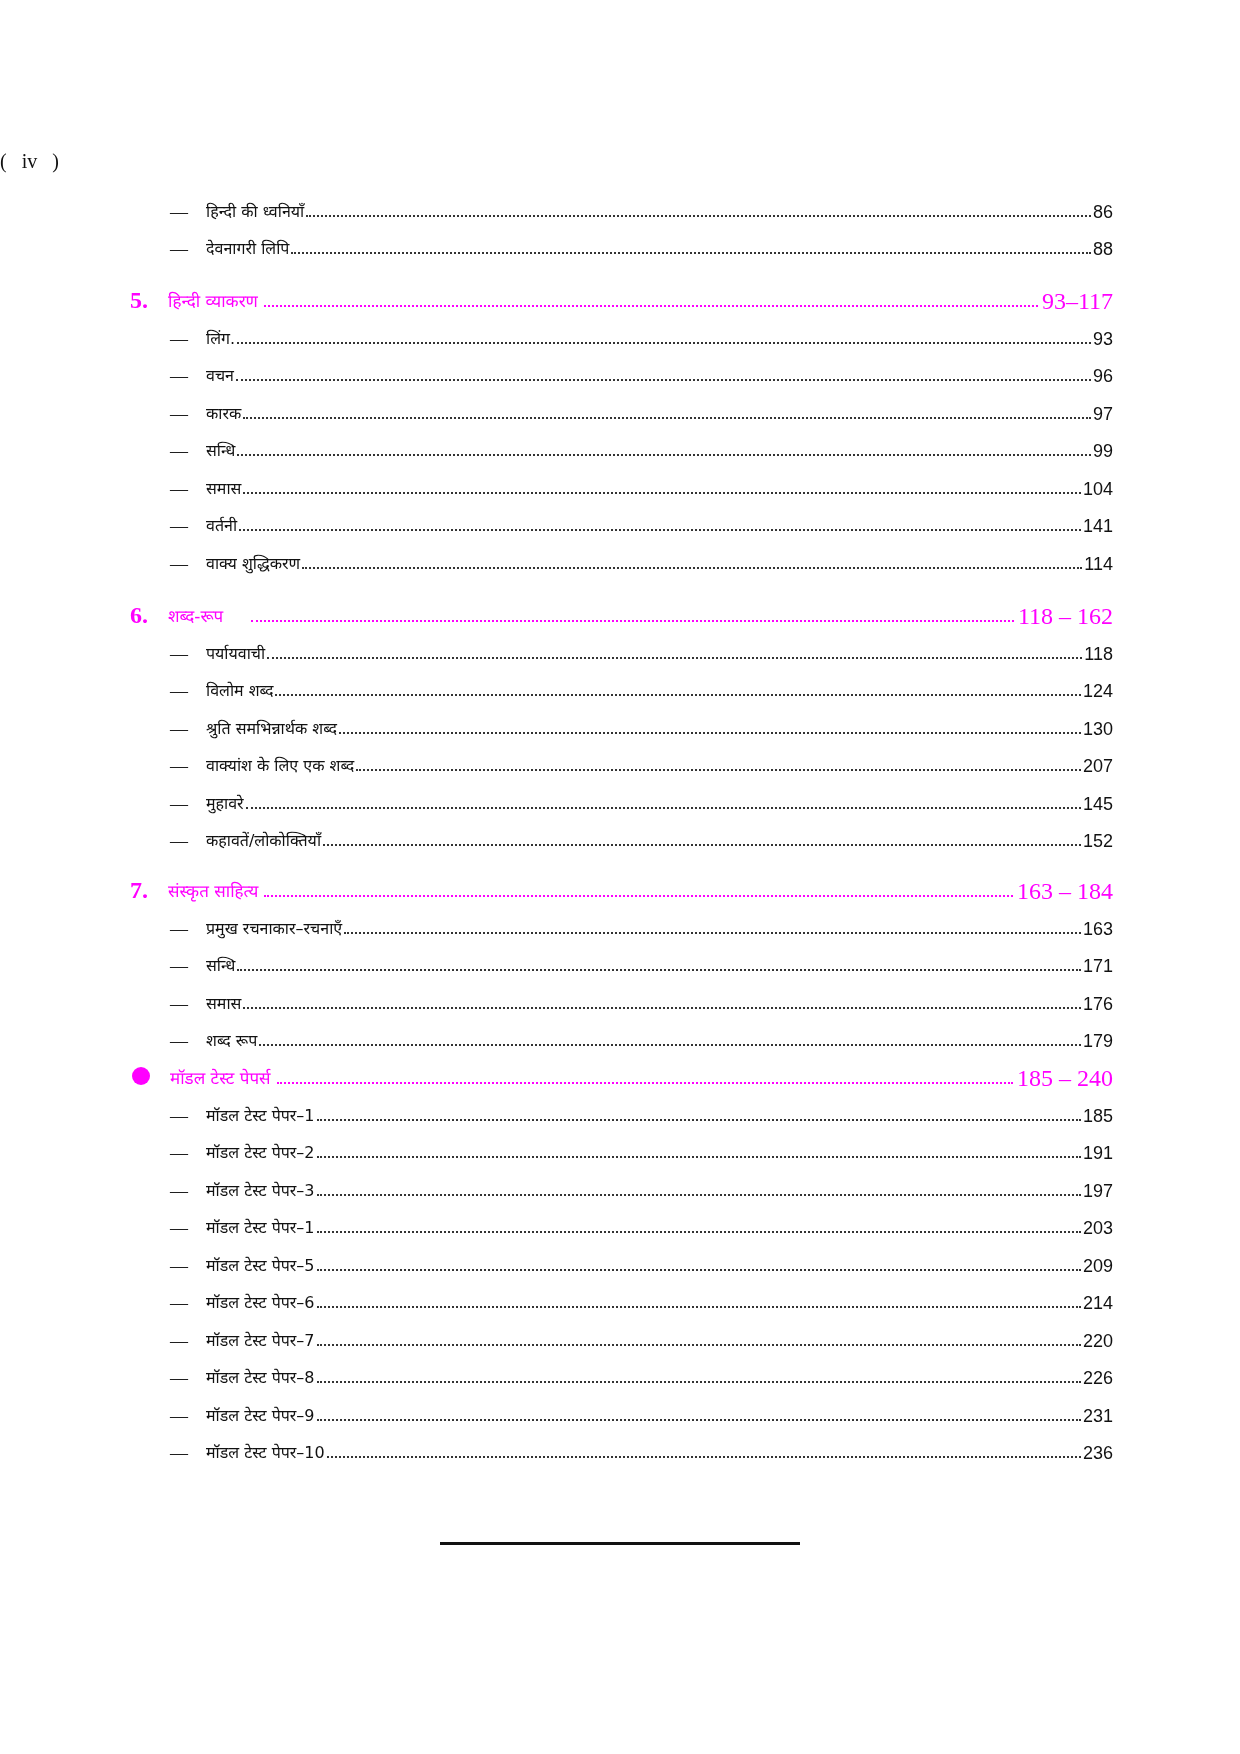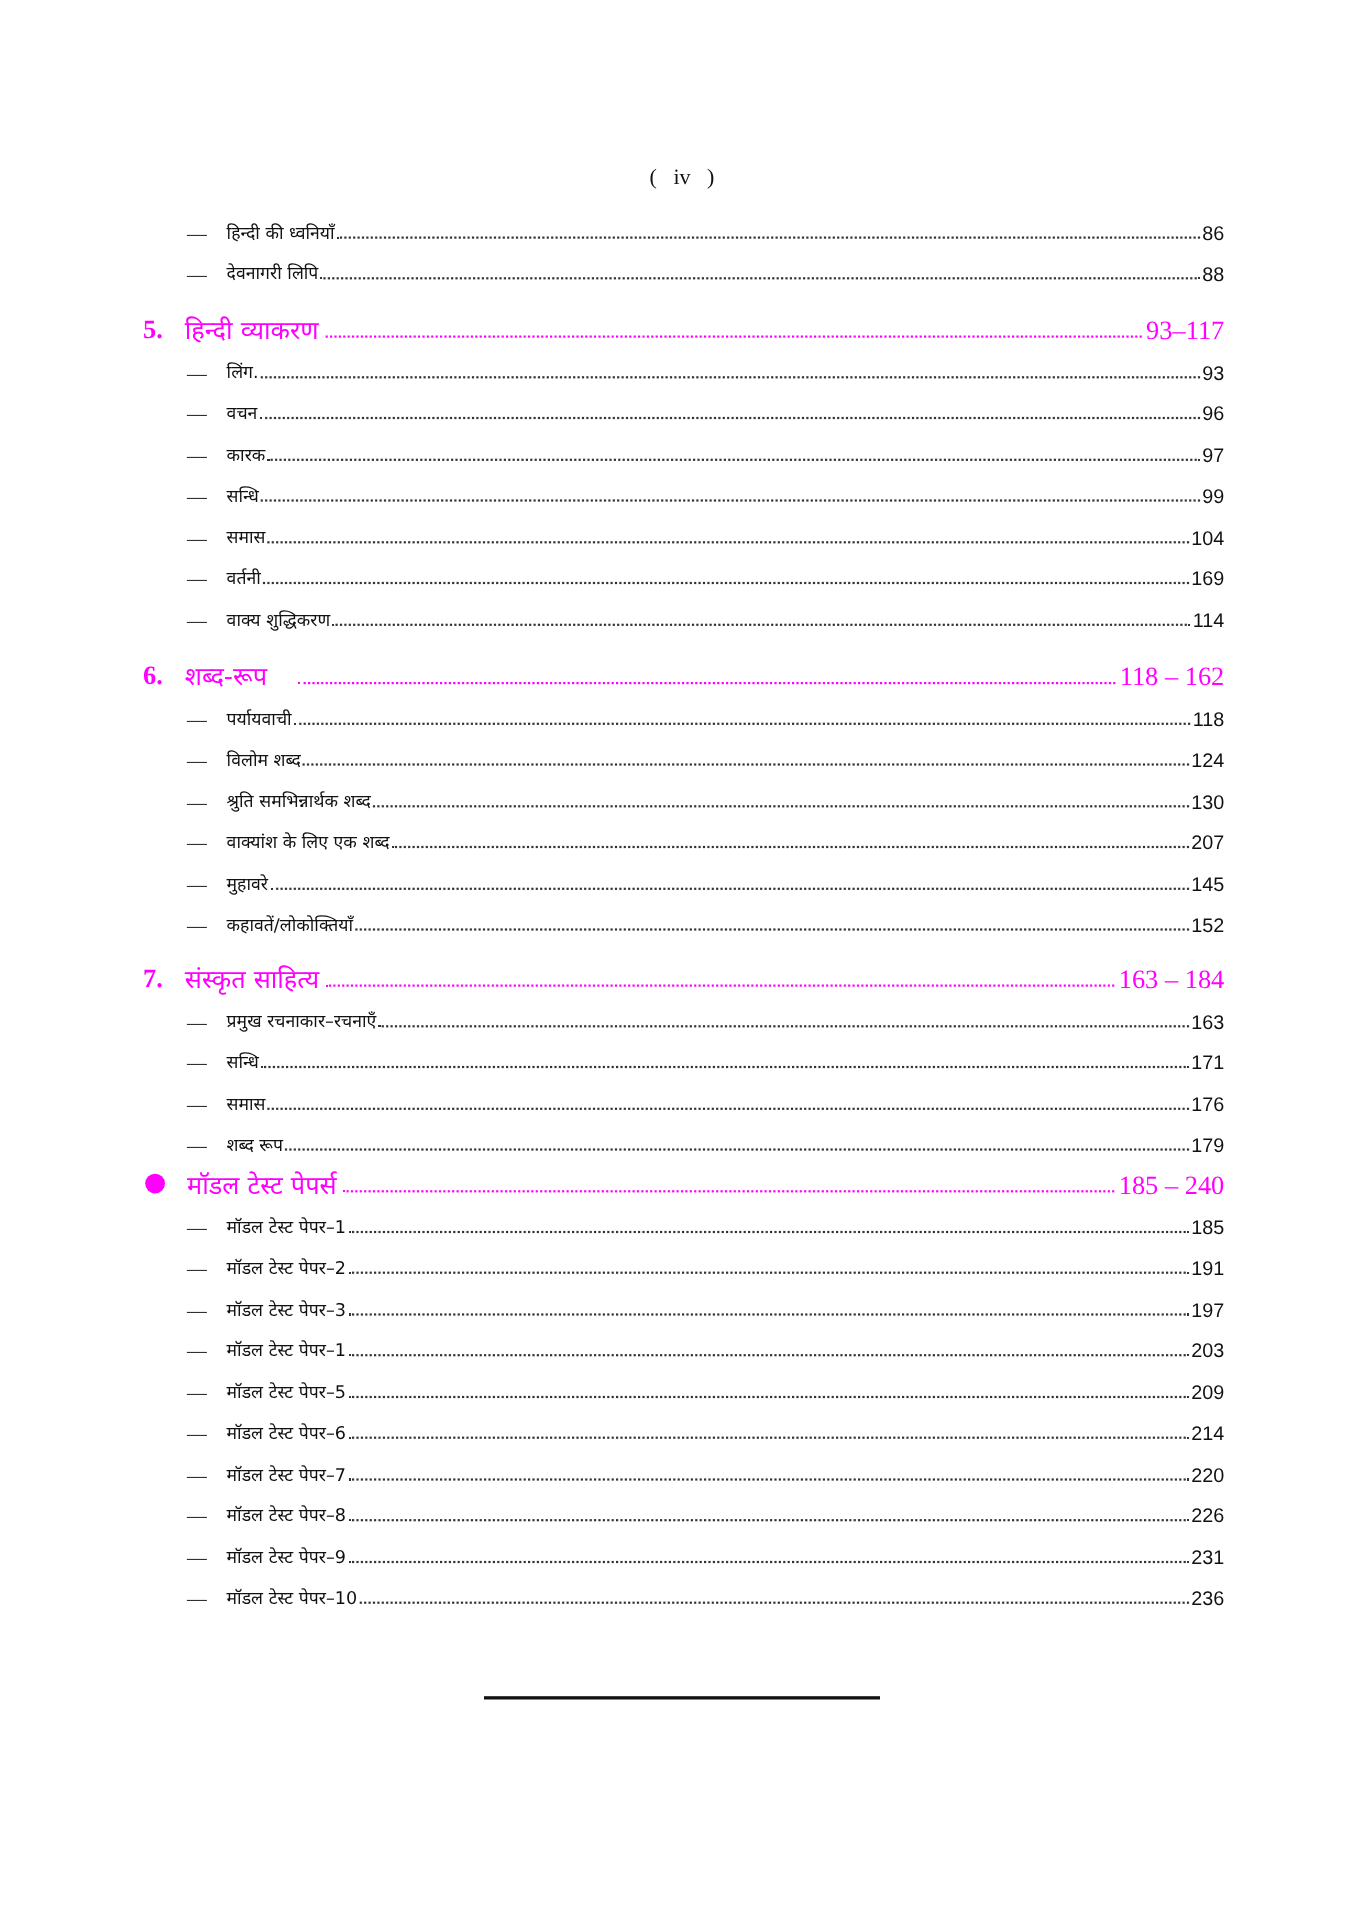--- a/index.html
+++ b/index.html
@@ -1,29 +1,29 @@
 <!DOCTYPE html>
 <html><head>
 <meta charset="utf-8">
 <style>
   html, body { margin: 0; padding: 0; background: #ffffff; }
   body { width: 1240px; height: 1754px; position: relative; overflow: hidden;
          font-family: "DejaVu Sans", "Liberation Sans", sans-serif; color: #111; }
-  .page-num { position: absolute; top: 150px; left: 0; width: 1240px; text-align: center;
+  .page-num { position: absolute; top: 150px; left: 0; width: 1240px; 
               font-family: "Liberation Serif", serif; font-size: 20px; color: #111; word-spacing: 10px; }
   .toc { position: absolute; left: 0; top: 0; width: 1240px; }
   .row { position: absolute; left: 170px; width: 943px; height: 30px; display: flex; align-items: flex-end; }
   .row .dash { width: 36px; font-family: "Liberation Serif", serif; font-size: 18px; flex: none; }
   .row .label { font-size: 16px; white-space: nowrap; flex: none; line-height: 22px; }
   .row .leader { flex: 1; border-bottom: 2px dotted #333; margin: 0 2px 6px 2px; height: 1px; }
   .row .pg { font-family: Liberation Sans, sans-serif; font-size: 18px; flex: none; line-height: 22px; }
   .head { position: absolute; left: 130px; width: 983px; height: 34px; display: flex; align-items: flex-end; color: #ff00ff; }
   .head .num { width: 38px; font-family: "Liberation Serif", serif; font-weight: bold; font-size: 24px; flex: none; }
   .head .bullet { width: 18px; height: 18px; border-radius: 50%; background: #ff00ff; margin: 0 20px 6px 2px; flex: none; }
-  .head .label { font-size: 23px; white-space: nowrap; flex: none; line-height: 26px; }
+  .head .label { font-size: 17px; white-space: nowrap; flex: none; line-height: 26px; }
   .head .leader { flex: 1; border-bottom: 2px dotted #ff00ff; margin: 0 4px 7px 6px; height: 1px; }
   .head .pg { font-family: "Liberation Serif", serif; font-weight: normal; font-size: 24px; flex: none; line-height: 26px; }
   .rule { position: absolute; left: 440px; top: 1542px; width: 360px; height: 3px; background: #111; }
 </style>
 </head>
 <body>
 
 <div class="page-num">( iv )</div>
 
 <div class="toc">
@@ -74,21 +74,21 @@
   <div class="row" style="top:470px">
       <span class="dash">—</span>
       <span class="label">समास</span>
       <span class="leader"></span>
       <span class="pg">104</span>
     </div>
   <div class="row" style="top:507px">
       <span class="dash">—</span>
       <span class="label">वर्तनी</span>
       <span class="leader"></span>
-      <span class="pg">169</span>
+      <span class="pg">141</span>
     </div>
   <div class="row" style="top:545px">
       <span class="dash">—</span>
       <span class="label">वाक्य शुद्धिकरण</span>
       <span class="leader"></span>
       <span class="pg">114</span>
     </div>
 
   <div class="head" style="top:595px">
       <span class="num">6.</span>

